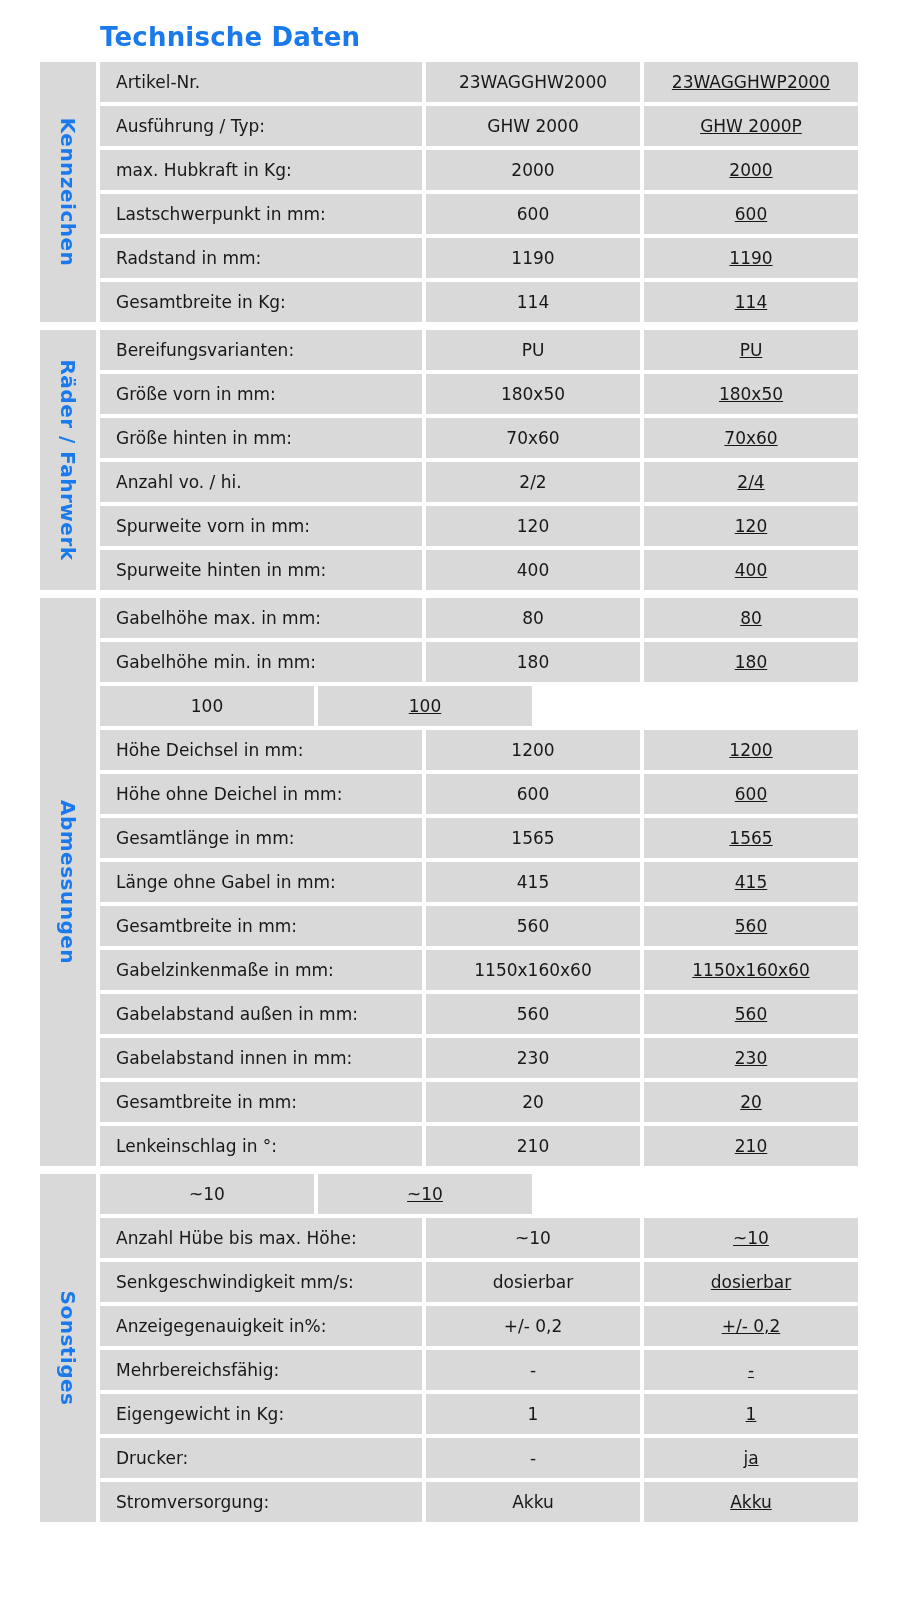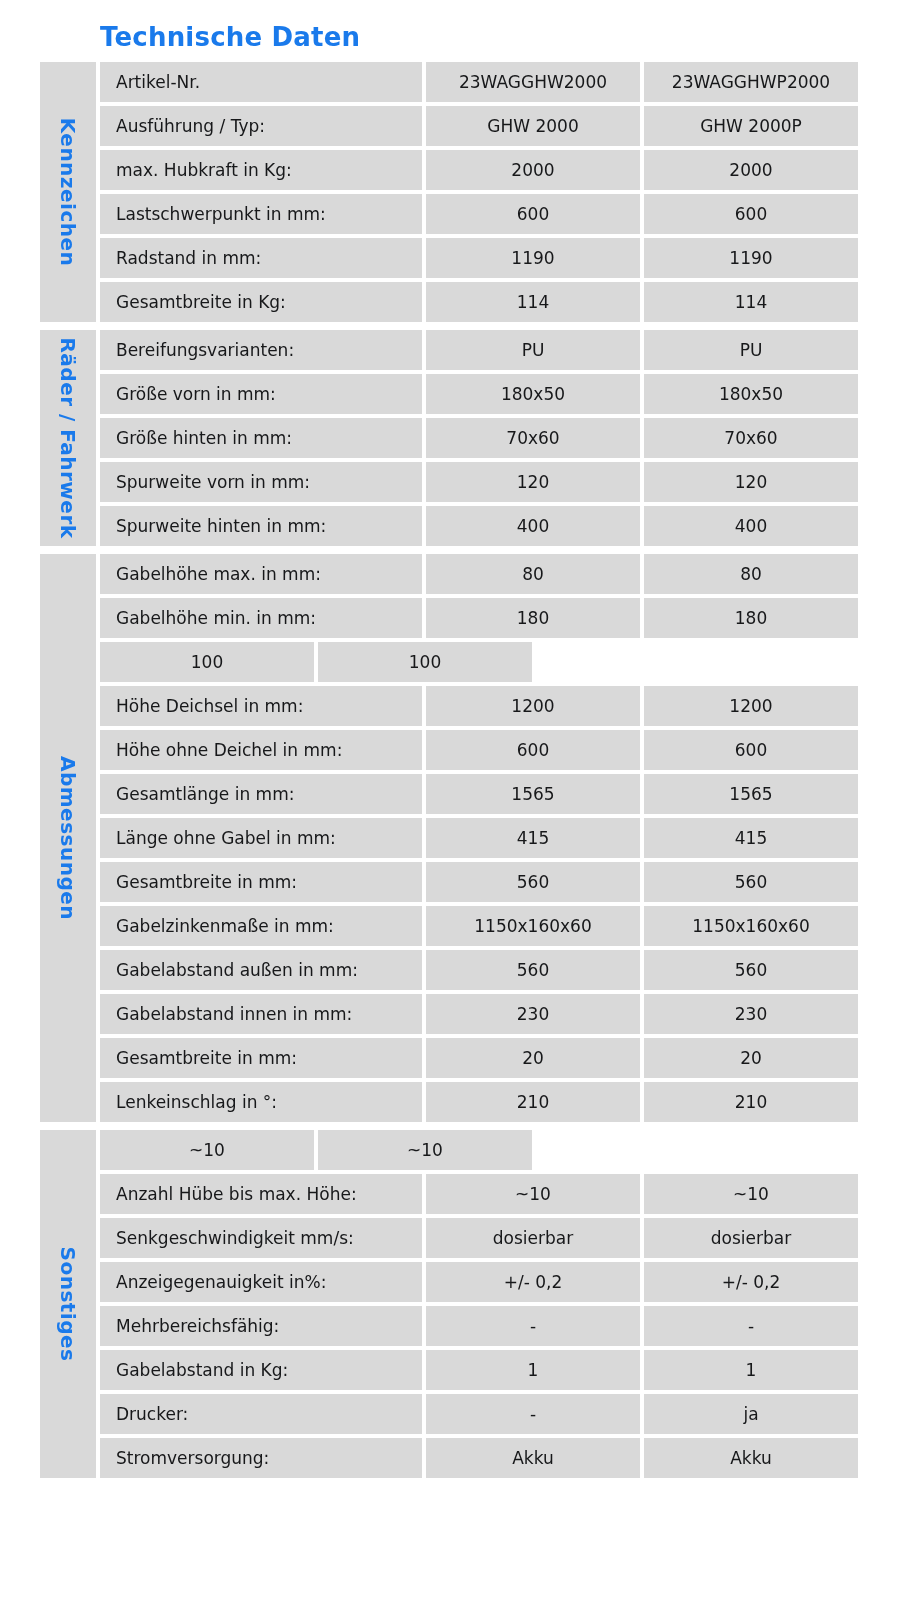--- a/index.html
+++ b/index.html
@@ -106,21 +106,21 @@
     justify-content: flex-start;
     margin-right: 4px;
   }
 
   .cell-value {
     flex: 0 0 214px;
     width: 214px;
     justify-content: center;
     margin-right: 4px;
   }
-  .cell-value:last-child { margin-right: 0; }
+  .cell-value:last-child { margin-right: 0; text-decoration: underline; }
 </style>
 </head>
 <body>
 
 <div id="page">
 
   <div class="page-title">Technische Daten</div>
 
   <div class="spec-table" id="spec-table">
       <div class="spec-section">
@@ -174,20 +174,25 @@
             <div class="cell cell-label">Größe vorn in mm:</div>
             <div class="cell cell-value">180x50</div>
             <div class="cell cell-value">180x50</div>
           </div>
           <div class="spec-row">
             <div class="cell cell-label">Größe hinten in mm:</div>
             <div class="cell cell-value">70x60</div>
             <div class="cell cell-value">70x60</div>
           </div>
           <div class="spec-row">
+            <div class="cell cell-label">Anzahl vo. / hi.</div>
+            <div class="cell cell-value">2/2</div>
+            <div class="cell cell-value">2/4</div>
+          </div>
+          <div class="spec-row">
             <div class="cell cell-label">Spurweite vorn in mm:</div>
             <div class="cell cell-value">120</div>
             <div class="cell cell-value">120</div>
           </div>
           <div class="spec-row">
             <div class="cell cell-label">Spurweite hinten in mm:</div>
             <div class="cell cell-value">400</div>
             <div class="cell cell-value">400</div>
           </div>
         </div>
@@ -286,21 +291,21 @@
             <div class="cell cell-label">Anzeigegenauigkeit in%:</div>
             <div class="cell cell-value">+/- 0,2</div>
             <div class="cell cell-value">+/- 0,2</div>
           </div>
           <div class="spec-row">
             <div class="cell cell-label">Mehrbereichsfähig:</div>
             <div class="cell cell-value">-</div>
             <div class="cell cell-value">-</div>
           </div>
           <div class="spec-row">
-            <div class="cell cell-label">Gabelabstand in Kg:</div>
+            <div class="cell cell-label">Eigengewicht in Kg:</div>
             <div class="cell cell-value">1</div>
             <div class="cell cell-value">1</div>
           </div>
           <div class="spec-row">
             <div class="cell cell-label">Drucker:</div>
             <div class="cell cell-value">-</div>
             <div class="cell cell-value">ja</div>
           </div>
           <div class="spec-row">
             <div class="cell cell-label">Stromversorgung:</div>

